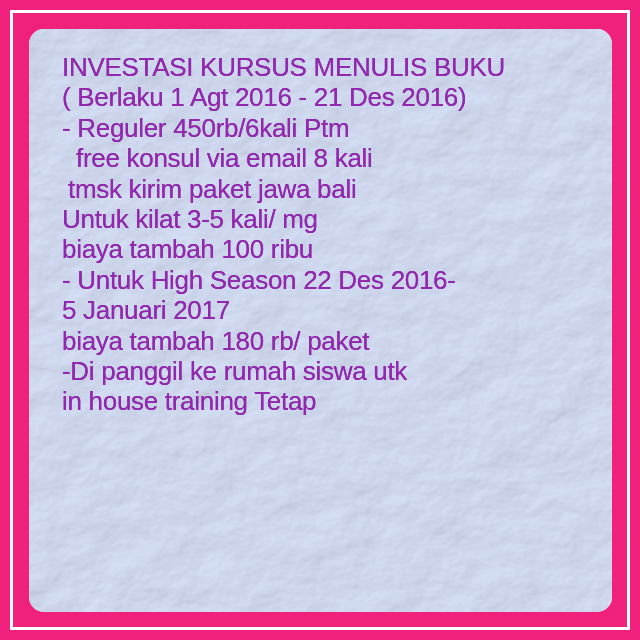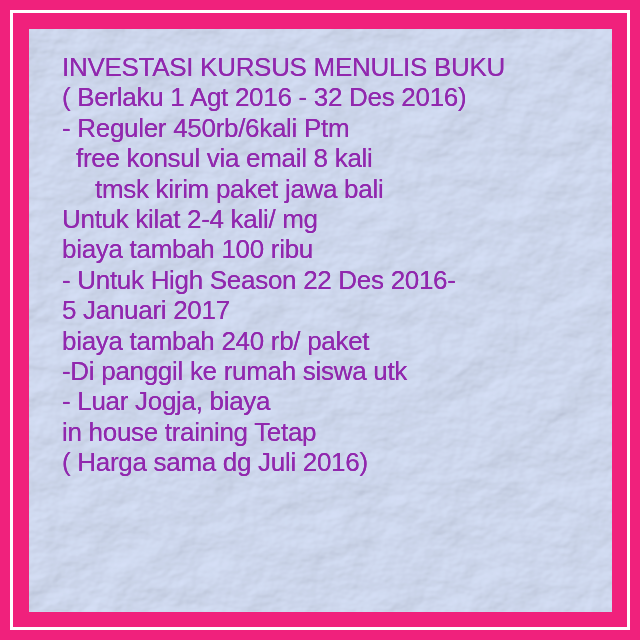--- a/index.html
+++ b/index.html
@@ -26,20 +26,21 @@
     position: absolute;
     top: 10px; left: 10px; right: 10px; bottom: 10px;
     border: 3px solid var(--inner-line-white);
     pointer-events: none;
   }
   .paper {
     position: absolute;
     top: 29px; left: 29px; right: 28px; bottom: 28px;
     background: var(--paper-blue);
     overflow: hidden;
+    border-radius: 15px;
   }
   .texture {
     position: absolute;
     top: 0; left: 0;
     width: 100%;
     height: 100%;
     display: block;
   }
   .content {
     position: relative;
@@ -47,21 +48,21 @@
     padding: 23px 8px 0 33px;
     color: var(--text-purple);
     font-size: 26px;
     line-height: 30.4px;
     letter-spacing: -0.3px;
     text-shadow: 0 0 0.6px currentColor;
     white-space: nowrap;
   }
   .line { height: 30.4px; }
   .line--indent1 { padding-left: 14px; }
-  .line--indent2 { padding-left: 6px; margin-left: 27px; }
+  .line--indent2 { padding-left: 6px; }
 </style>
 </head>
 <body>
 
 <div class="frame">
   <div class="white-line"></div>
   <div class="paper">
     <svg class="texture" xmlns="http://www.w3.org/2000/svg" width="583" height="583" viewBox="0 0 583 583" preserveAspectRatio="none" aria-hidden="true">
       <defs>
         <filter id="crumple" x="0%" y="0%" width="100%" height="100%">
@@ -69,28 +70,26 @@
           <feDiffuseLighting in="n" lighting-color="#f7f9fe" surfaceScale="2.4" diffuseConstant="1.05" result="l">
             <feDistantLight azimuth="230" elevation="62"></feDistantLight>
           </feDiffuseLighting>
         </filter>
       </defs>
       <rect x="0" y="0" width="583" height="583" filter="url(#crumple)"></rect>
       <rect x="0" y="0" width="583" height="583" fill="#dbe3f5" style="mix-blend-mode:multiply"></rect>
     </svg>
     <div class="content">
       <div class="line">INVESTASI KURSUS MENULIS BUKU</div>
-      <div class="line">( Berlaku 1 Agt 2016 - 32 Des 2016)</div>
+      <div class="line">( Berlaku 1 Agt 2016 - 21 Des 2016)</div>
       <div class="line">- Reguler 450rb/6kali Ptm</div>
       <div class="line line--indent1">free konsul via email 8 kali</div>
       <div class="line line--indent2">tmsk kirim paket jawa bali</div>
-      <div class="line">Untuk kilat 2-4 kali/ mg</div>
+      <div class="line">Untuk kilat 3-5 kali/ mg</div>
       <div class="line">biaya tambah 100 ribu</div>
       <div class="line">- Untuk High Season 22 Des 2016-</div>
       <div class="line">5 Januari 2017</div>
-      <div class="line">biaya tambah 240 rb/ paket</div>
+      <div class="line">biaya tambah 180 rb/ paket</div>
       <div class="line">-Di panggil ke rumah siswa utk</div>
-      <div class="line">- Luar Jogja, biaya</div>
       <div class="line">in house training Tetap</div>
-      <div class="line">( Harga sama dg Juli 2016)</div>
     </div>
   </div>
 </div>
 
 </body></html>

